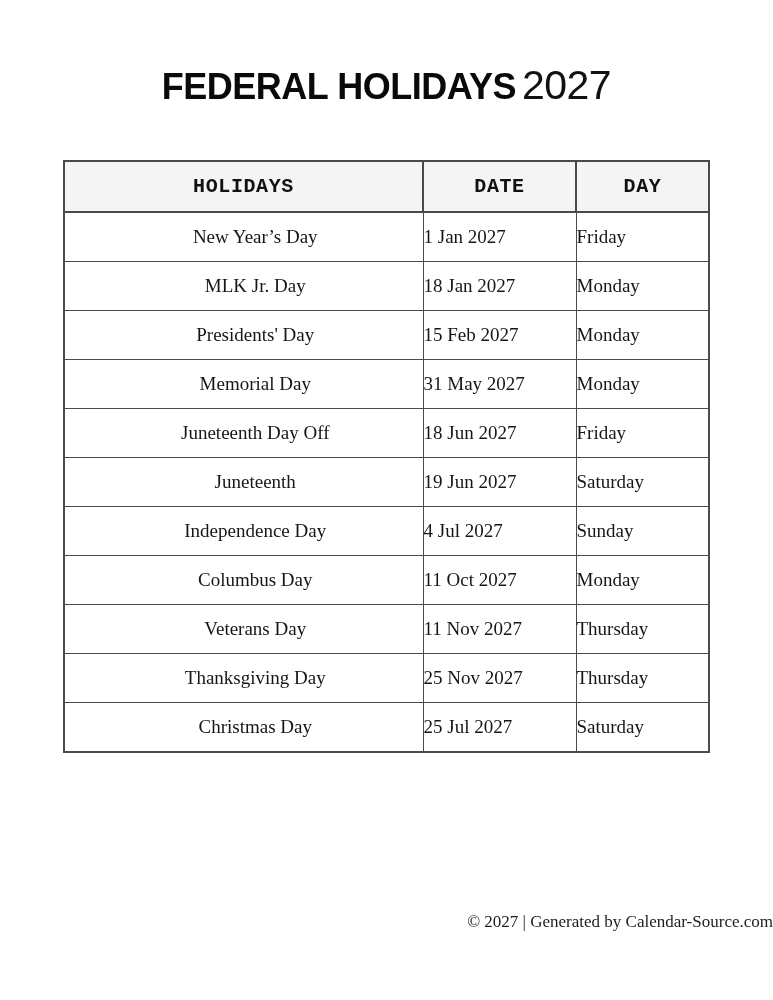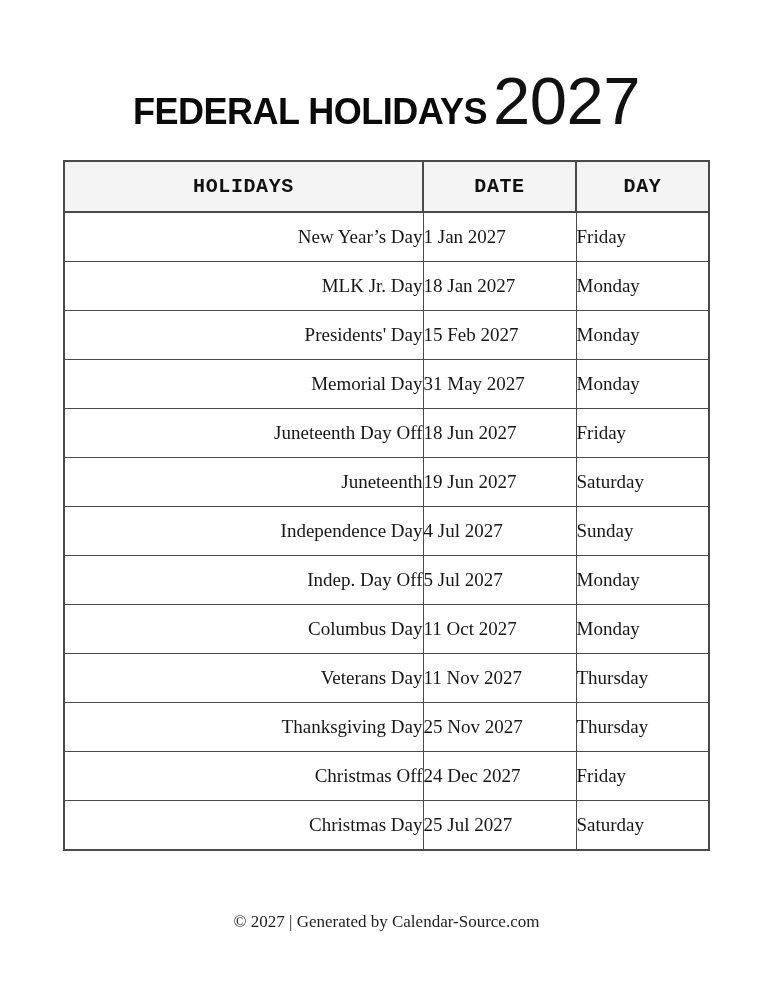--- a/index.html
+++ b/index.html
@@ -35,21 +35,21 @@
   .title-main {
     font-family: "Liberation Sans", "DejaVu Sans", sans-serif;
     font-weight: 700;
     font-size: 36px;
     letter-spacing: -0.5px;
     color: #0a0a0a;
   }
   .title-year {
     font-family: "Liberation Sans", "DejaVu Sans", sans-serif;
     font-weight: 400;
-    font-size: 67px;
+    font-size: 41px;
     letter-spacing: -0.5px;
     color: #111111;
     margin-left: 6px;
   }
 
   
   .table-wrap {
     position: absolute;
     left: 63px;
     top: 160px;
@@ -88,34 +88,34 @@
     height: 48px;
     padding: 0;
     border-right: 1.6px solid #4a4a4a;
     border-bottom: 1.6px solid #4a4a4a;
     background: #ffffff;
   }
   tbody td:last-child { border-right: none; }
   tbody tr:last-child td { border-bottom: none; }
 
   td.cell-holiday {
-    text-align: right;
+    text-align: center;
     padding-left: 23px;
   }
   td.cell-date, td.cell-day {
     text-align: left;
   }
 
   
   .footer {
     position: absolute;
     left: 0;
     top: 912px;
     width: 773px;
-    text-align: center;
+    text-align: right;
     font-family: "Liberation Serif", "DejaVu Serif", serif;
     font-size: 17px;
     color: #1d1d1d;
     white-space: nowrap;
   }
 </style>
 </head>
 <body>
 
 <div class="page">
@@ -168,45 +168,35 @@
             <td class="cell-holiday">Juneteenth</td>
             <td class="cell-date">19 Jun 2027</td>
             <td class="cell-day">Saturday</td>
           </tr>
           <tr>
             <td class="cell-holiday">Independence Day</td>
             <td class="cell-date">4 Jul 2027</td>
             <td class="cell-day">Sunday</td>
           </tr>
           <tr>
-            <td class="cell-holiday">Indep. Day Off</td>
-            <td class="cell-date">5 Jul 2027</td>
-            <td class="cell-day">Monday</td>
-          </tr>
-          <tr>
             <td class="cell-holiday">Columbus Day</td>
             <td class="cell-date">11 Oct 2027</td>
             <td class="cell-day">Monday</td>
           </tr>
           <tr>
             <td class="cell-holiday">Veterans Day</td>
             <td class="cell-date">11 Nov 2027</td>
             <td class="cell-day">Thursday</td>
           </tr>
           <tr>
             <td class="cell-holiday">Thanksgiving Day</td>
             <td class="cell-date">25 Nov 2027</td>
             <td class="cell-day">Thursday</td>
           </tr>
           <tr>
-            <td class="cell-holiday">Christmas Off</td>
-            <td class="cell-date">24 Dec 2027</td>
-            <td class="cell-day">Friday</td>
-          </tr>
-          <tr>
             <td class="cell-holiday">Christmas Day</td>
             <td class="cell-date">25 Jul 2027</td>
             <td class="cell-day">Saturday</td>
           </tr>
         </tbody>
     </table>
   </div>
 
   <div class="footer">© 2027 | Generated by Calendar-Source.com</div>
 

